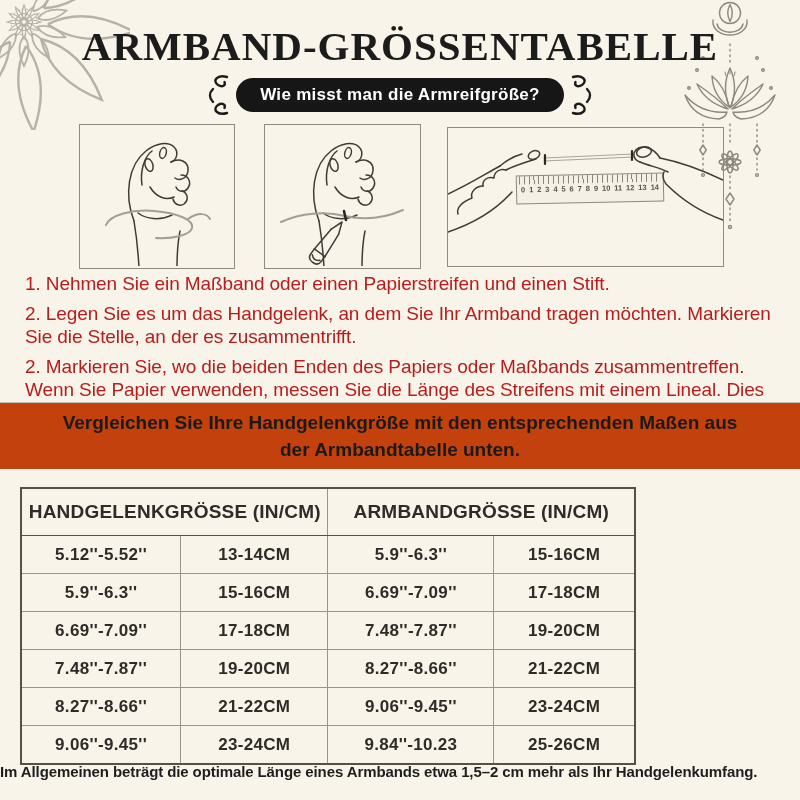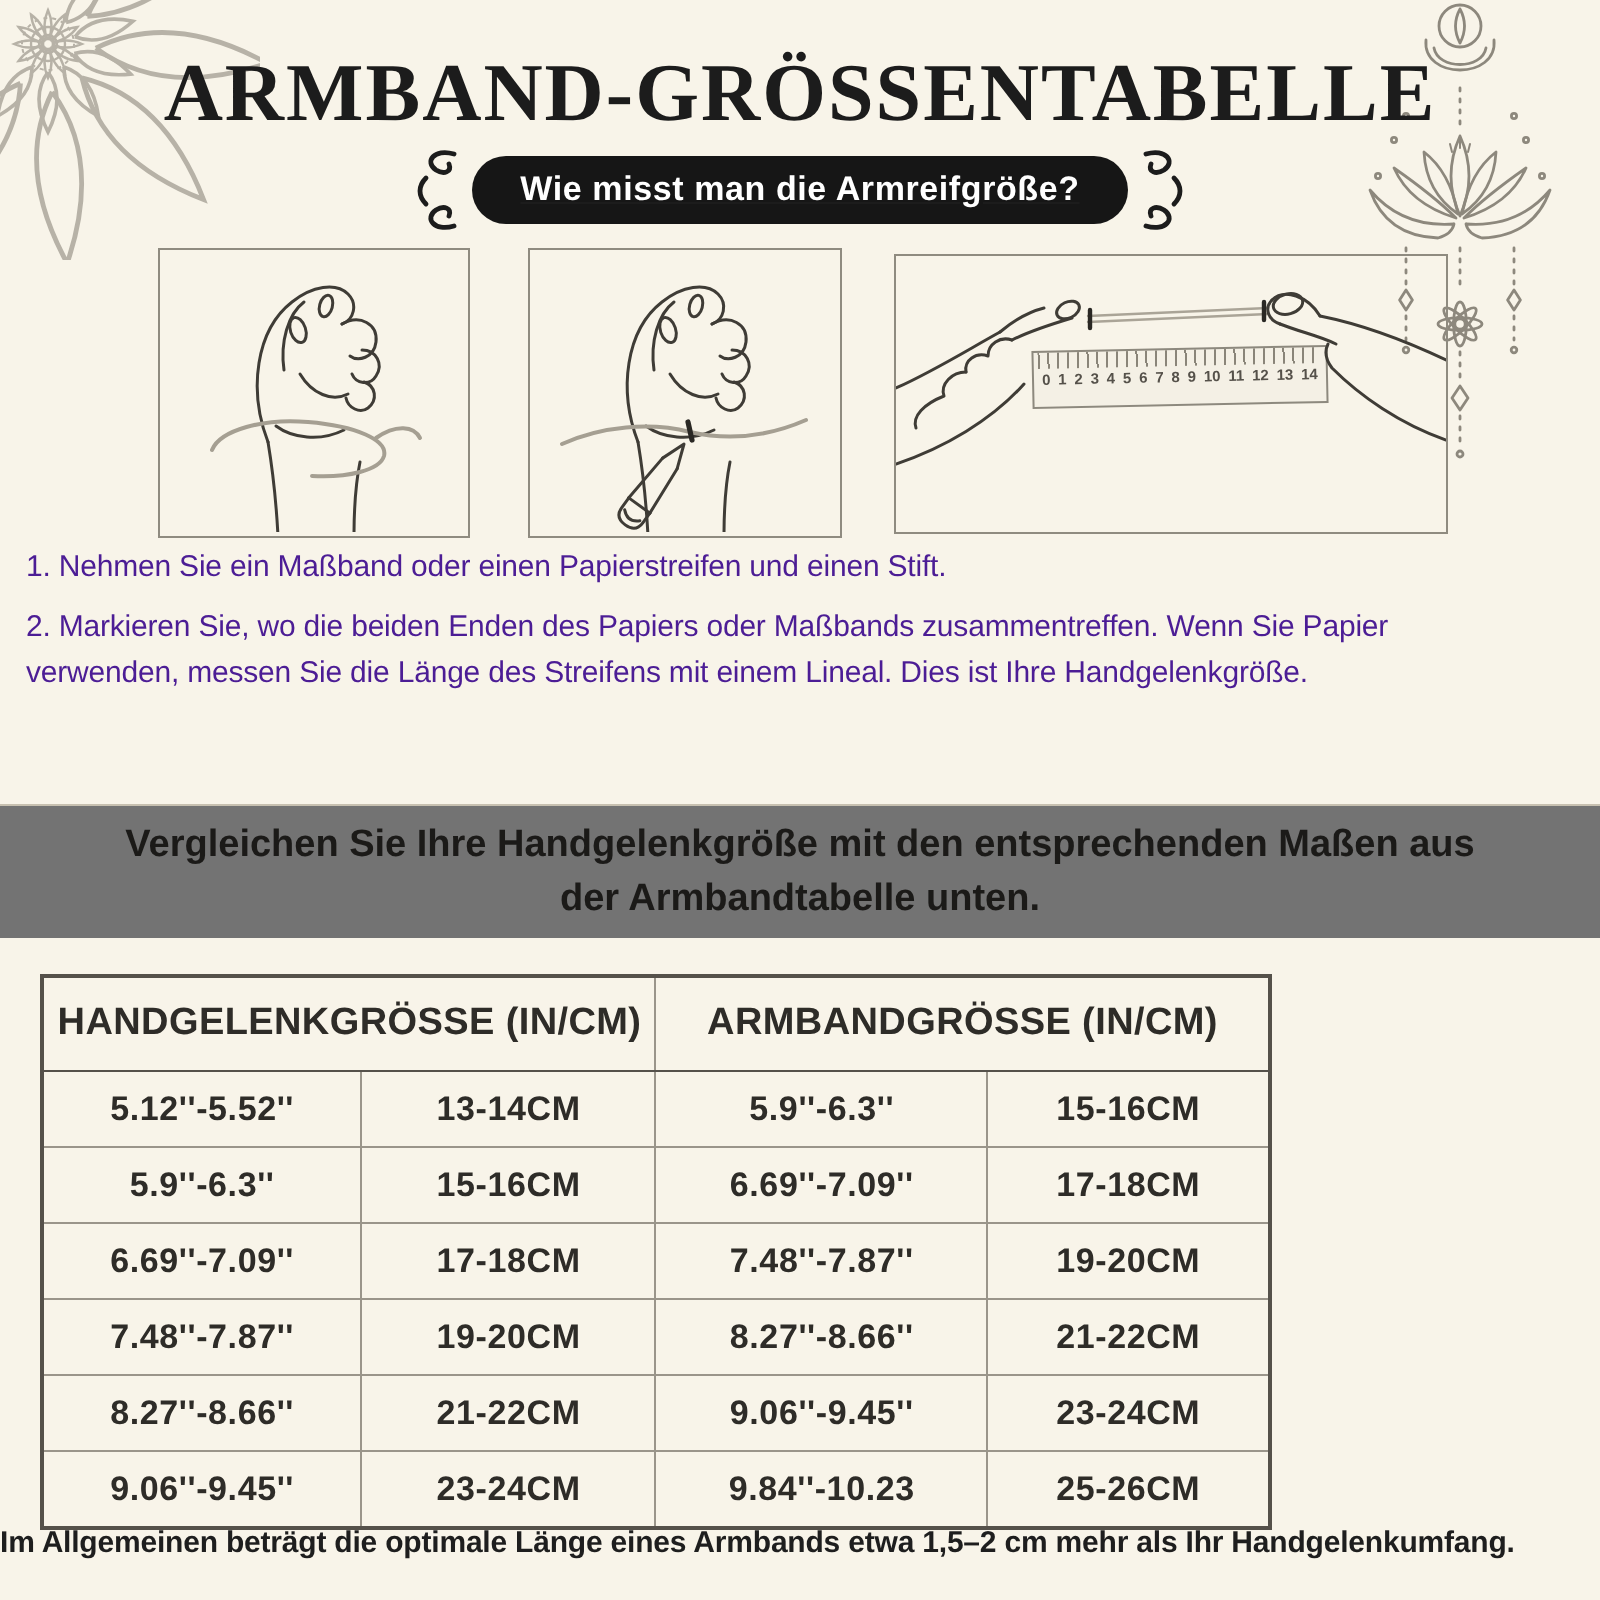--- a/index.html
+++ b/index.html
@@ -45,26 +45,26 @@
   }
   .ruler .ticks{
     height:8px;margin:0 2px;
     background-image:repeating-linear-gradient(90deg,#8a8579 0 1px,transparent 1px 4.9px);
   }
   .ruler .nums{
     display:flex;justify-content:space-between;padding:0 4px;margin-top:1px;
     font-size:7.5px;color:#55514a;font-weight:700;
   }
 
-  .steps{position:absolute;left:13px;top:272px;width:752px;font-size:15px;line-height:23px;letter-spacing:-.1px;color:#4c1d95;}
+  .steps{position:absolute;left:25px;top:272px;width:752px;font-size:19px;line-height:23px;letter-spacing:-.1px;color:#b91c1c;}
   .steps p{margin:0 0 7px 0;}
 
   .compare-band{
     position:absolute;left:0;top:402px;width:800px;height:66px;
-    background:#737373;display:flex;align-items:center;justify-content:center;
+    background:#c2410c;display:flex;align-items:center;justify-content:center;
     border-top:1px solid #c7c0b0;
   }
   .compare-band div{
     max-width:706px;text-align:center;font-size:19px;font-weight:700;line-height:27px;color:#1b1a18;
   }
 
   table.size-table{
     position:absolute;left:20px;top:487px;width:616px;
     border-collapse:collapse;background:transparent;
   }
@@ -320,20 +320,21 @@
       <ellipse cx="196" cy="24" rx="7.5" ry="5" transform="rotate(-15 196 24)"></ellipse>
       <path d="M188,22 C184,26 186,32 192,34"></path>
       <path d="M192,34 C202,38 212,40 220,44"></path>
       <path d="M275,92 C252,84 232,70 218,56 C215,52 214,48 216,44"></path>
     </g>
   </svg>
 </div>
 
 <div class="steps">
   <p>1. Nehmen Sie ein Maßband oder einen Papierstreifen und einen Stift.</p>
+  <p>2. Legen Sie es um das Handgelenk, an dem Sie Ihr Armband tragen möchten. Markieren Sie die Stelle, an der es zusammentrifft.</p>
   <p>2. Markieren Sie, wo die beiden Enden des Papiers oder Maßbands zusammentreffen. Wenn Sie Papier verwenden, messen Sie die Länge des Streifens mit einem Lineal. Dies ist Ihre Handgelenkgröße.</p>
 </div>
 
 <div class="compare-band">
   <div>Vergleichen Sie Ihre Handgelenkgröße mit den entsprechenden Maßen aus der Armbandtabelle unten.</div>
 </div>
 
 <table class="size-table">
   <colgroup>
       <col style="width:26%">

